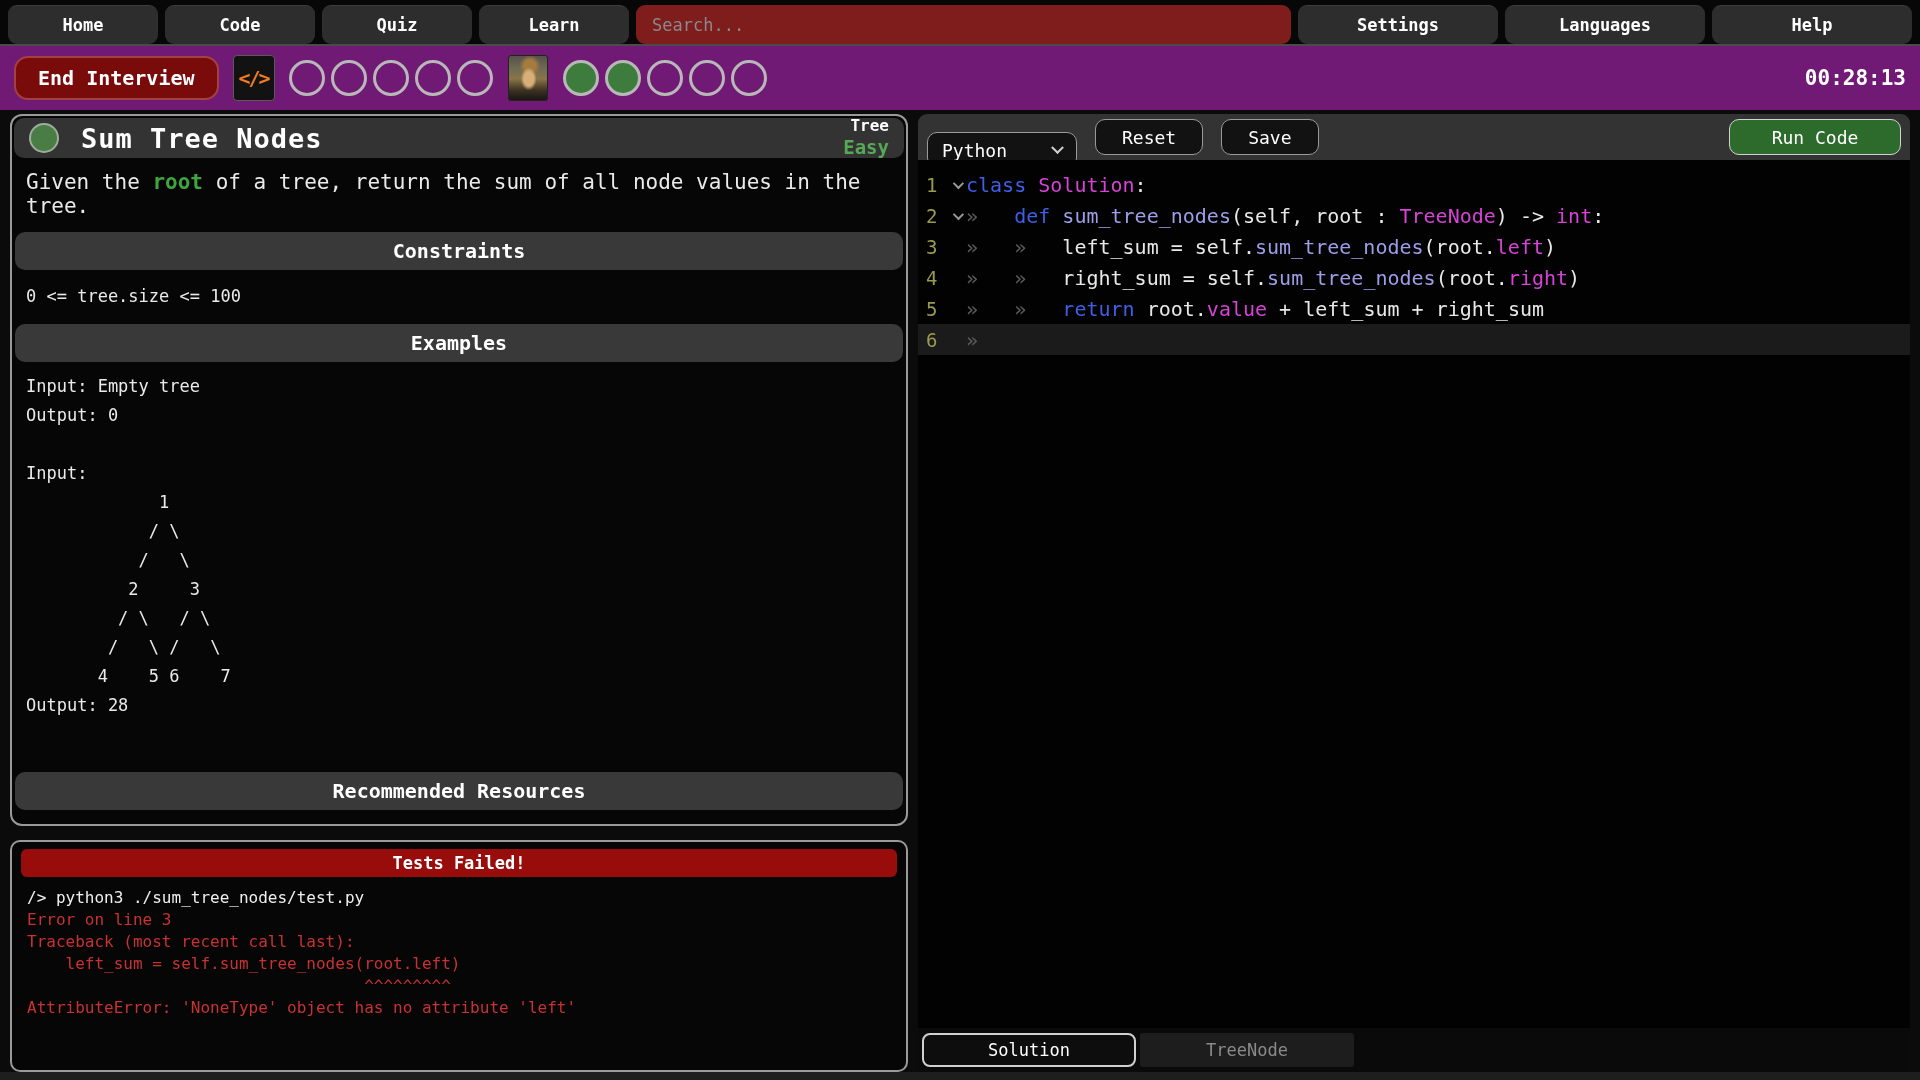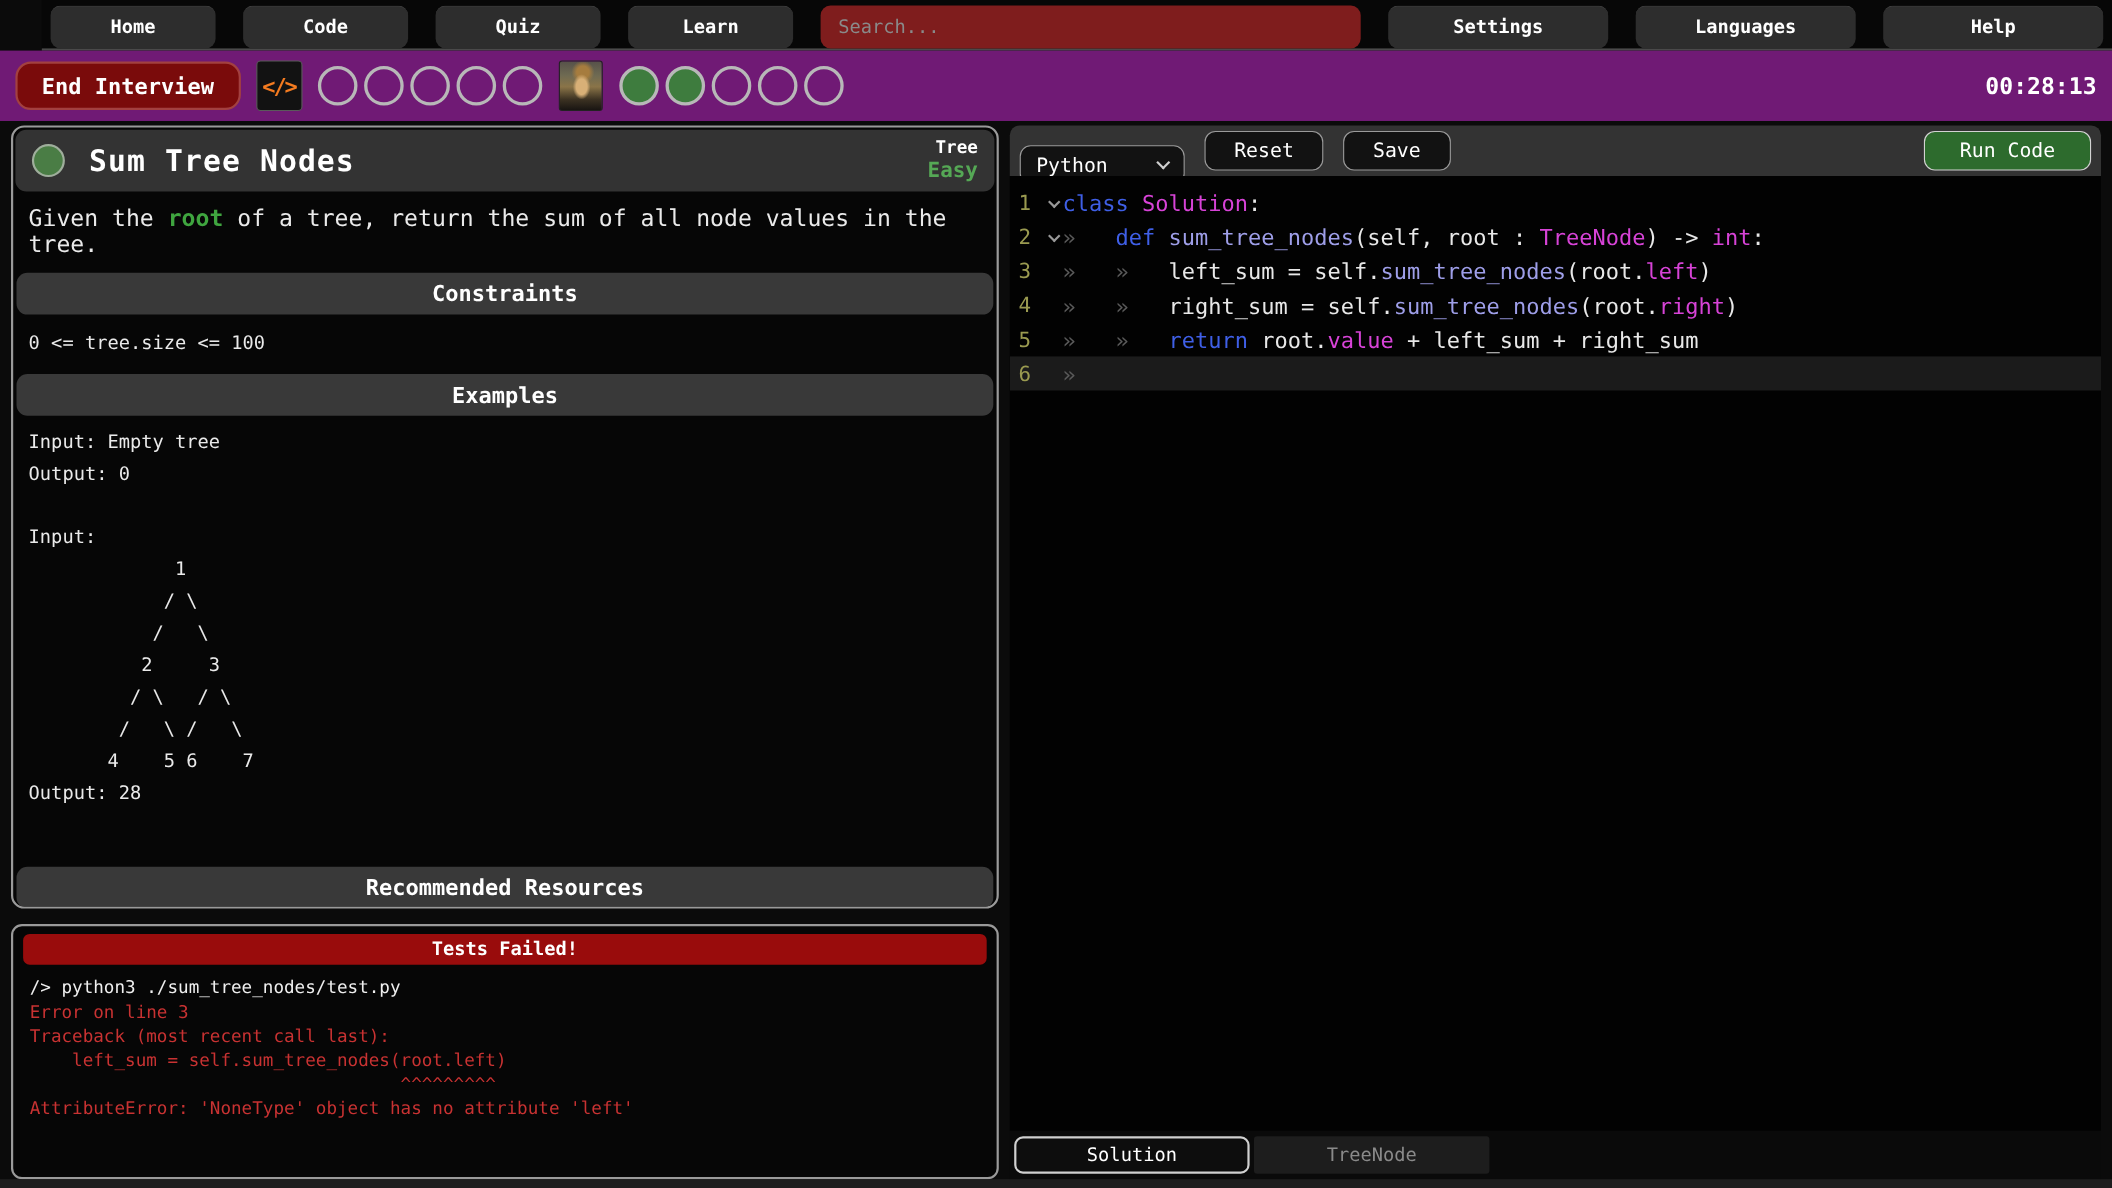--- a/index.html
+++ b/index.html
@@ -1,22 +1,22 @@
 <!DOCTYPE html>
 <html><head>
 <meta charset="utf-8">
 <style>
   * { margin:0; padding:0; box-sizing:border-box; }
   html,body { width:1920px; height:1080px; background:#0b0b0b; overflow:hidden;
               font-family:"DejaVu Sans Mono", monospace; }
   .screen { width:1920px; height:1080px; display:flex; flex-direction:column; background:#0b0b0b; }
 
   
-  .navbar { height:46px; flex:none; display:flex; align-items:stretch; gap:25px;
-            padding:5px 8px 0; background:#070707; border-bottom:2px solid #4a4a4a;margin-left:38px; }
+  .navbar { height:46px; flex:none; display:flex; align-items:stretch; gap:7px;
+            padding:5px 8px 0; background:#070707; border-bottom:2px solid #4a4a4a; }
   .nav-tab { width:150px; background:#2d2d2d; border-radius:9px; color:#fff;
              font-size:17px; font-weight:bold; display:flex; align-items:center; justify-content:center;
              border-top:1px solid #3d3d3d; cursor:pointer; }
   .nav-tab.wide { width:200px; }
   .nav-search { flex:1; background:#7f1d1d; border:none; border-radius:9px; color:#ddd;
                 font-family:inherit; font-size:17px; padding:0 16px; outline:none; }
   .nav-search::placeholder { color:#8a8a8a; }
 
   
   .toolbar { height:64px; flex:none; display:flex; align-items:center; gap:14px; padding:0 14px; background:#701a75; }
@@ -36,21 +36,21 @@
   .timer { margin-left:auto; color:#fff; font-size:21px; font-weight:bold; }
 
   
   .main { flex:1; min-height:0; display:flex; gap:10px; padding:4px 10px 0; }
   .left-col { width:898px; flex:none; display:flex; flex-direction:column; gap:14px; }
   .right-col { flex:1; display:flex; flex-direction:column; min-width:0; }
 
   
   .problem-panel { height:712px; flex:none; border:2px solid #9a9a9a; border-radius:12px;
                    background:#060606; padding:2px; overflow:hidden; }
-  .problem-header { background:#333; border-radius:10px; height:56px; display:flex; align-items:center;
+  .problem-header { background:#333; border-radius:10px; height:40px; display:flex; align-items:center;
                     padding:0 15px; margin-bottom:6px; }
   .status-dot { width:30px; height:30px; border-radius:50%; background:#4a7d45; border:2px solid #9fae9c; margin-right:22px; }
   .problem-title { color:#fff; font-size:27px; font-weight:bold; letter-spacing:1px; }
   .problem-meta { margin-left:auto; text-align:right; line-height:1.18; }
   .topic-label { color:#fff; font-size:16px; font-weight:bold; display:block; }
   .difficulty-label { color:#55a855; font-size:19px; font-weight:bold; display:block; }
   .description { color:#eaeaea; font-size:21px; margin:12px 12px 14px; }
   .kw-green { color:#3fa53f; font-weight:bold; }
   .section-header { background:#393939; border-radius:10px; text-align:center; color:#fff;
                     font-weight:bold; font-size:20px; padding:7px 0; margin:0 1px; }
@@ -69,21 +69,21 @@
 
   
   .editor-toolbar { height:46px; flex:none; background:#333; border-radius:9px 9px 0 0;
                     display:flex; align-items:center; gap:18px; padding:0 9px; }
   .ed-btn { height:36px; background:#121212; border:1px solid #9a9a9a; border-radius:10px; color:#fff;
             font-family:inherit; font-size:18px; display:flex; align-items:center; justify-content:center;
             padding:0 26px; cursor:pointer; }
   .lang-select { width:150px; padding:0 14px; justify-content:space-between;margin-top:26px; }
   .chev { width:9px; height:9px; border-right:2px solid #cfcfcf; border-bottom:2px solid #cfcfcf;
           transform:rotate(45deg) translate(-2px,-2px); }
-  .run-btn { margin-left:auto; background:#2d6b2d; border:1px solid #d2d2d2; width:152px; padding:0; }
+  .run-btn { margin-left:auto; background:#2d6b2d; border:1px solid #d2d2d2; width:172px; padding:0; }
 
   .code-area { flex:1; background:#020202; padding-top:9px; overflow:hidden; }
   .code-line { height:31px; display:flex; align-items:center; white-space:pre; font-size:20px; }
   .code-line.active { background:#1b1b1b; }
   .ln { width:30px; flex:none; padding-left:8px; color:#9a9a50; font-size:19px; }
   .fold { width:18px; flex:none; display:flex; align-items:center; justify-content:center; }
   .fold .chev-sm { width:8px; height:8px; border-right:2px solid #999; border-bottom:2px solid #999;
                    transform:rotate(45deg) translateY(-2px); }
   .code-text { white-space:pre; }
   .tk-kw  { color:#3f5fe6; }

